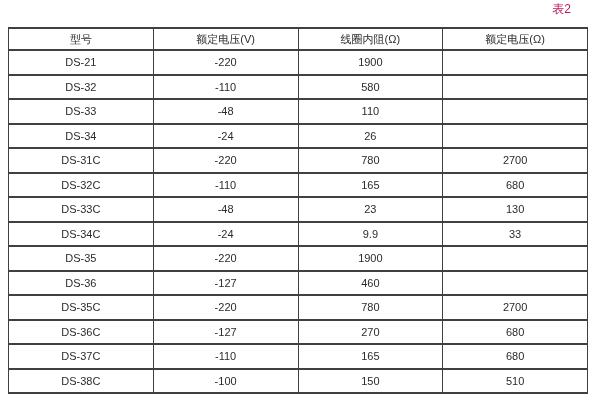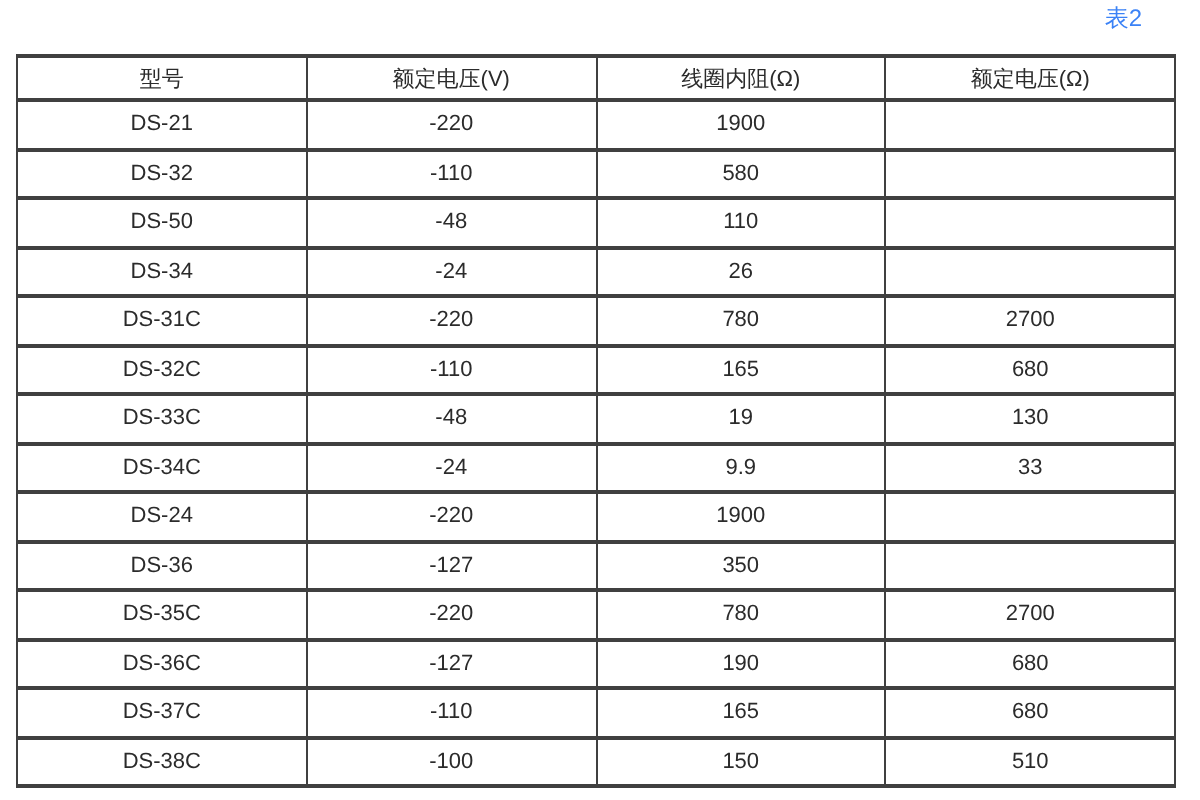--- a/index.html
+++ b/index.html
@@ -15,21 +15,21 @@
     position: relative;
     width: 600px;
     height: 400px;
     background: #ffffff;
   }
   .caption {
     position: absolute;
     top: 2px;
     right: 29px;
     font-size: 12px;
-    color: #3b82f6;
+    color: #be185d;
     line-height: 14px;
   }
   table.spec {
     position: absolute;
     left: 8px;
     top: 27px;
     width: 580px;
     height: 367px;
     border-collapse: collapse;
     table-layout: fixed;
@@ -81,21 +81,21 @@
         <td>1900</td>
         <td></td>
       </tr>
       <tr>
         <td>DS-32</td>
         <td>-110</td>
         <td>580</td>
         <td></td>
       </tr>
       <tr>
-        <td>DS-50</td>
+        <td>DS-33</td>
         <td>-48</td>
         <td>110</td>
         <td></td>
       </tr>
       <tr>
         <td>DS-34</td>
         <td>-24</td>
         <td>26</td>
         <td></td>
       </tr>
@@ -107,51 +107,51 @@
       </tr>
       <tr>
         <td>DS-32C</td>
         <td>-110</td>
         <td>165</td>
         <td>680</td>
       </tr>
       <tr>
         <td>DS-33C</td>
         <td>-48</td>
-        <td>19</td>
+        <td>23</td>
         <td>130</td>
       </tr>
       <tr>
         <td>DS-34C</td>
         <td>-24</td>
         <td>9.9</td>
         <td>33</td>
       </tr>
       <tr>
-        <td>DS-24</td>
+        <td>DS-35</td>
         <td>-220</td>
         <td>1900</td>
         <td></td>
       </tr>
       <tr>
         <td>DS-36</td>
         <td>-127</td>
-        <td>350</td>
+        <td>460</td>
         <td></td>
       </tr>
       <tr>
         <td>DS-35C</td>
         <td>-220</td>
         <td>780</td>
         <td>2700</td>
       </tr>
       <tr>
         <td>DS-36C</td>
         <td>-127</td>
-        <td>190</td>
+        <td>270</td>
         <td>680</td>
       </tr>
       <tr>
         <td>DS-37C</td>
         <td>-110</td>
         <td>165</td>
         <td>680</td>
       </tr>
       <tr>
         <td>DS-38C</td>

